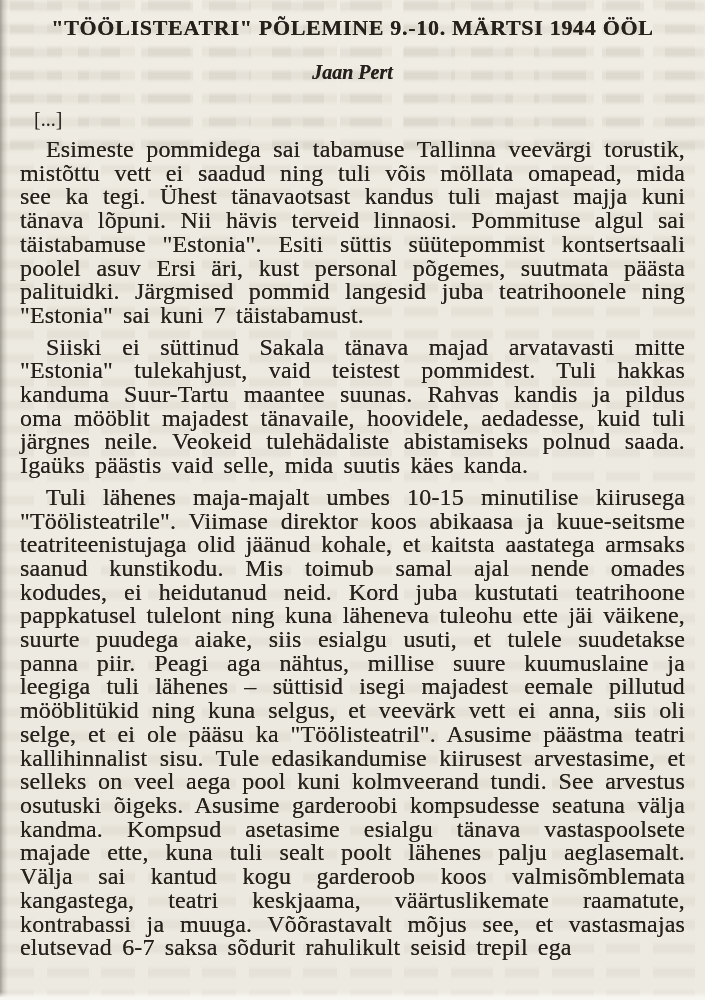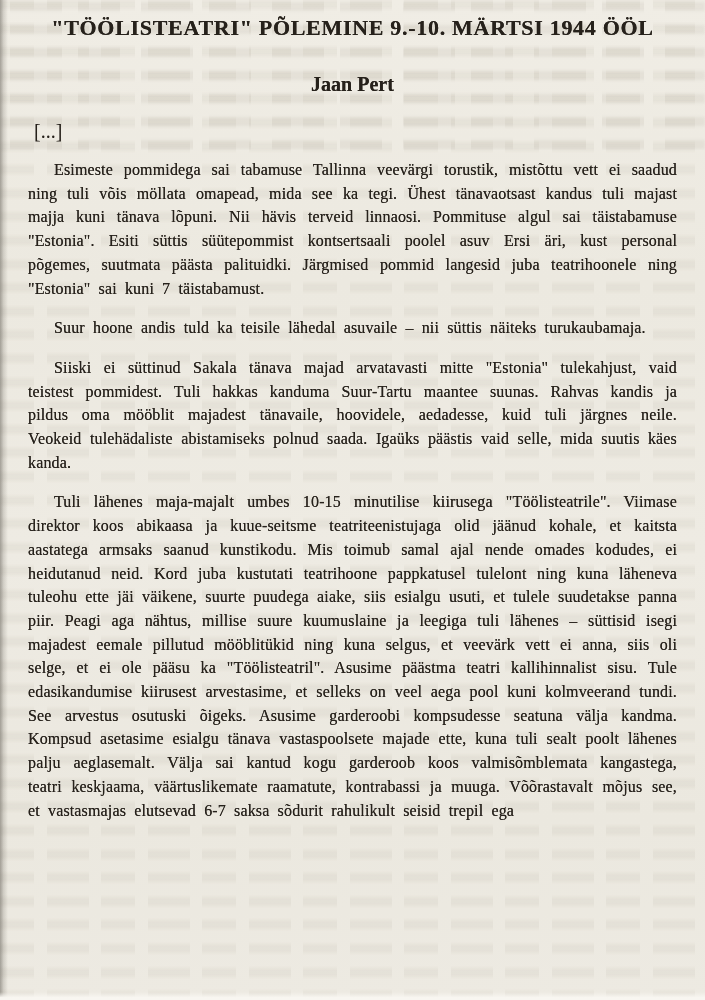--- a/index.html
+++ b/index.html
@@ -75,39 +75,40 @@
     margin: 0;
     text-align: center;
     font-size: 22px;
     font-weight: bold;
     line-height: 26px;
     letter-spacing: 0.7px;
     text-shadow: 0 0 0.5px rgba(38, 33, 27, 0.9);
   }
   .title-line { display: block; }
   .author {
-    margin-top: 33px;
+    margin-top: 21px;
     text-align: center;
     font-size: 20px;
     font-weight: bold;
     line-height: 20px;
     text-shadow: 0 0 0.4px rgba(38, 33, 27, 0.85);
+    font-style: italic;
   }
   .omission {
     margin-top: 26px;
     margin-left: 22px;
     font-size: 20px;
     line-height: 22px;
   }
   .body-text {
     margin-top: 4px;
   }
   .body-text p {
-    margin: 16px;
-    font-size: 16px;
+    margin: 8px;
+    font-size: 24px;
     line-height: 23.7px;
     text-align: justify;
     text-indent: 26px;
     letter-spacing: 0.15px;
     word-spacing: 4px;
     hyphens: none;
     text-shadow: 0 0 0.35px rgba(38, 33, 27, 0.8);
   }
 </style>
 </head>
@@ -121,21 +122,20 @@
     <h1 class="title">
       <span class="title-line">"TÖÖLISTEATRI" PÕLEMINE 9.-10. MÄRTSI 1944 ÖÖL</span>
     </h1>
 
     <div class="author">Jaan Pert</div>
 
     <div class="omission">[...]</div>
 
     <div class="body-text">
       <p>Esimeste pommidega sai tabamuse Tallinna veevärgi torustik, mistõttu vett ei saadud ning tuli võis möllata omapead, mida see ka tegi. Ühest tänavaotsast kandus tuli majast majja kuni tänava lõpuni. Nii hävis terveid linnaosi. Pommituse algul sai täistabamuse "Estonia". Esiti süttis süütepommist kontsertsaali poolel asuv Ersi äri, kust personal põgemes, suutmata päästa palituidki. Järgmised pommid langesid juba teatrihoonele ning "Estonia" sai kuni 7 täistabamust.</p>
-      <p>Suur hoone andis tuld ka teisile lähedal asuvaile – nii süttis näiteks turukaubamaja.</p>
       <p>Siiski ei süttinud Sakala tänava majad arvatavasti mitte "Estonia" tulekahjust, vaid teistest pommidest. Tuli hakkas kanduma Suur-Tartu maantee suunas. Rahvas kandis ja pildus oma mööblit majadest tänavaile, hoovidele, aedadesse, kuid tuli järgnes neile. Veokeid tulehädaliste abistamiseks polnud saada. Igaüks päästis vaid selle, mida suutis käes kanda.</p>
       <p>Tuli lähenes maja-majalt umbes 10-15 minutilise kiirusega "Töölisteatrile". Viimase direktor koos abikaasa ja kuue-seitsme teatriteenistujaga olid jäänud kohale, et kaitsta aastatega armsaks saanud kunstikodu. Mis toimub samal ajal nende omades kodudes, ei heidutanud neid. Kord juba kustutati teatrihoone pappkatusel tulelont ning kuna läheneva tuleohu ette jäi väikene, suurte puudega aiake, siis esialgu usuti, et tulele suudetakse panna piir. Peagi aga nähtus, millise suure kuumuslaine ja leegiga tuli lähenes – süttisid isegi majadest eemale pillutud mööblitükid ning kuna selgus, et veevärk vett ei anna, siis oli selge, et ei ole pääsu ka "Töölisteatril". Asusime päästma teatri kallihinnalist sisu. Tule edasikandumise kiirusest arvestasime, et selleks on veel aega pool kuni kolmveerand tundi. See arvestus osutuski õigeks. Asusime garderoobi kompsudesse seatuna välja kandma. Kompsud asetasime esialgu tänava vastaspoolsete majade ette, kuna tuli sealt poolt lähenes palju aeglasemalt. Välja sai kantud kogu garderoob koos valmisõmblemata kangastega, teatri keskjaama, väärtuslikemate raamatute, kontrabassi ja muuga. Võõrastavalt mõjus see, et vastasmajas elutsevad 6-7 saksa sõdurit rahulikult seisid trepil ega</p>
     </div>
   </div>
 
   <div class="edge-left"></div>
   <div class="edge-bottom"></div>
 </div>
 
 </body></html>

